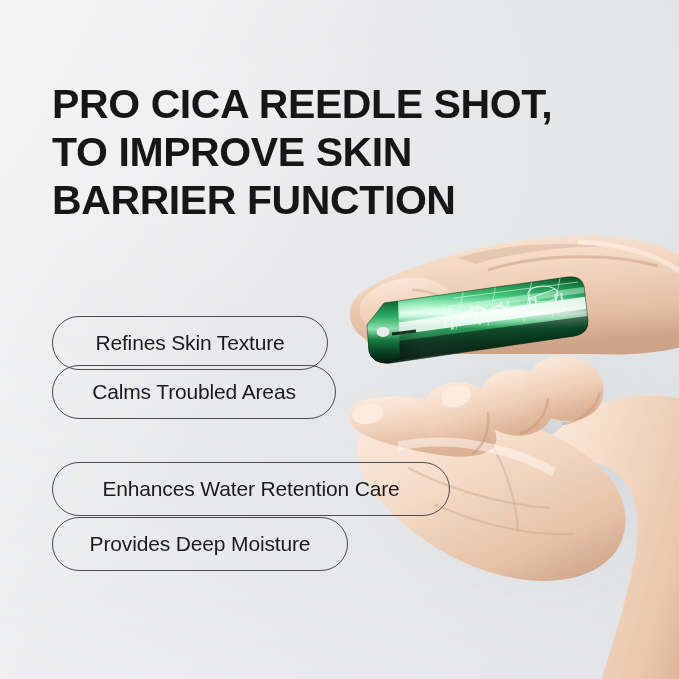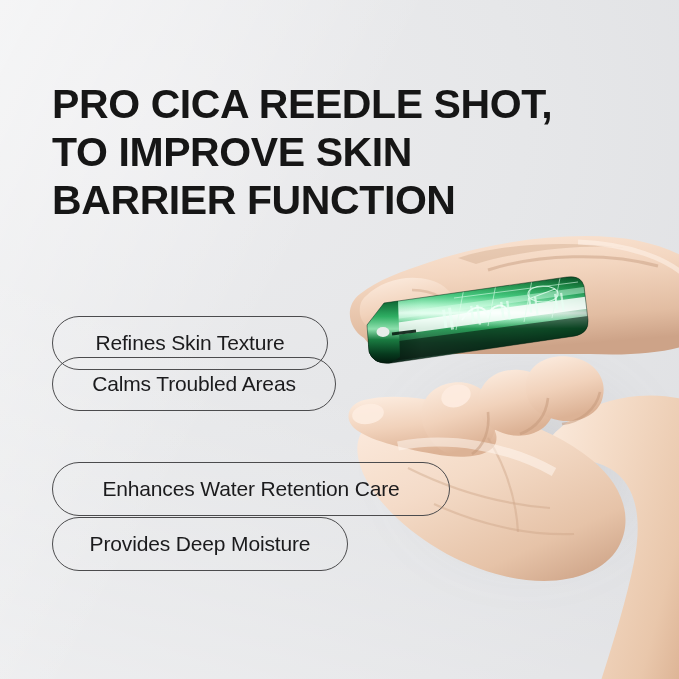--- a/index.html
+++ b/index.html
@@ -65,21 +65,21 @@
     color: #1b1b1d;
     font-family: "Liberation Sans", sans-serif;
     font-weight: 400;
     font-size: 21px;
     letter-spacing: -0.15px;
     white-space: nowrap;
     padding: 0 22px;
     z-index: 40;
   }
   .pill-1 { left: 52px; top: 276px; width: 276px; margin-top: 40px; }
-  .pill-2 { left: 52px; top: 357px; width: 284px; }
+  .pill-2 { left: 52px; top: 365px; width: 284px; }
   .pill-3 { left: 52px; top: 462px; width: 398px; }
   .pill-4 { left: 52px; top: 517px; width: 296px; }
 
   
   .photo {
     position: absolute;
     left: 338px;
     top: 232px;
     width: 341px;
     height: 447px;

